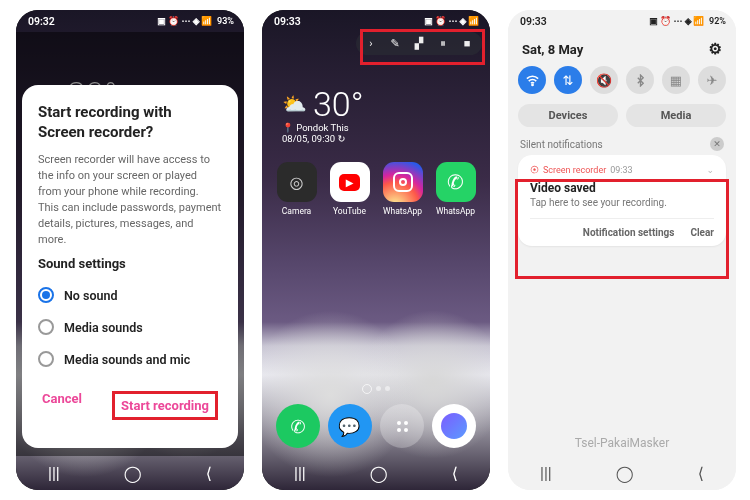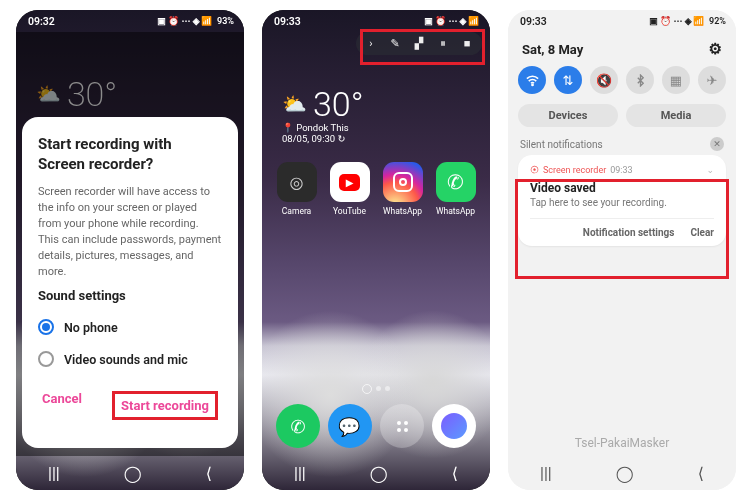--- a/index.html
+++ b/index.html
@@ -194,25 +194,29 @@
   </div>
 
   <div class="sheet-backdrop"></div>
   <div class="sheet">
     <h2>Start recording with Screen recorder?</h2>
     <p class="desc">Screen recorder will have access to the info on your screen or played from your phone while recording. This can include passwords, payment details, pictures, messages, and more.</p>
     <h3>Sound settings</h3>
     <div class="radio-list">
       <div class="radio-item">
         <span class="radio selected"></span>
-        <span>No phone</span>
+        <span>No sound</span>
       </div>
       <div class="radio-item">
         <span class="radio"></span>
-        <span>Video sounds and mic</span>
+        <span>Media sounds</span>
+      </div>
+      <div class="radio-item">
+        <span class="radio"></span>
+        <span>Media sounds and mic</span>
       </div>
     </div>
     <div class="sheet-actions">
       <span>Cancel</span>
       <span class="primary">Start recording</span>
     </div>
   </div>
 
   <div class="navbar light">
     <span class="navbtn">|||</span>

